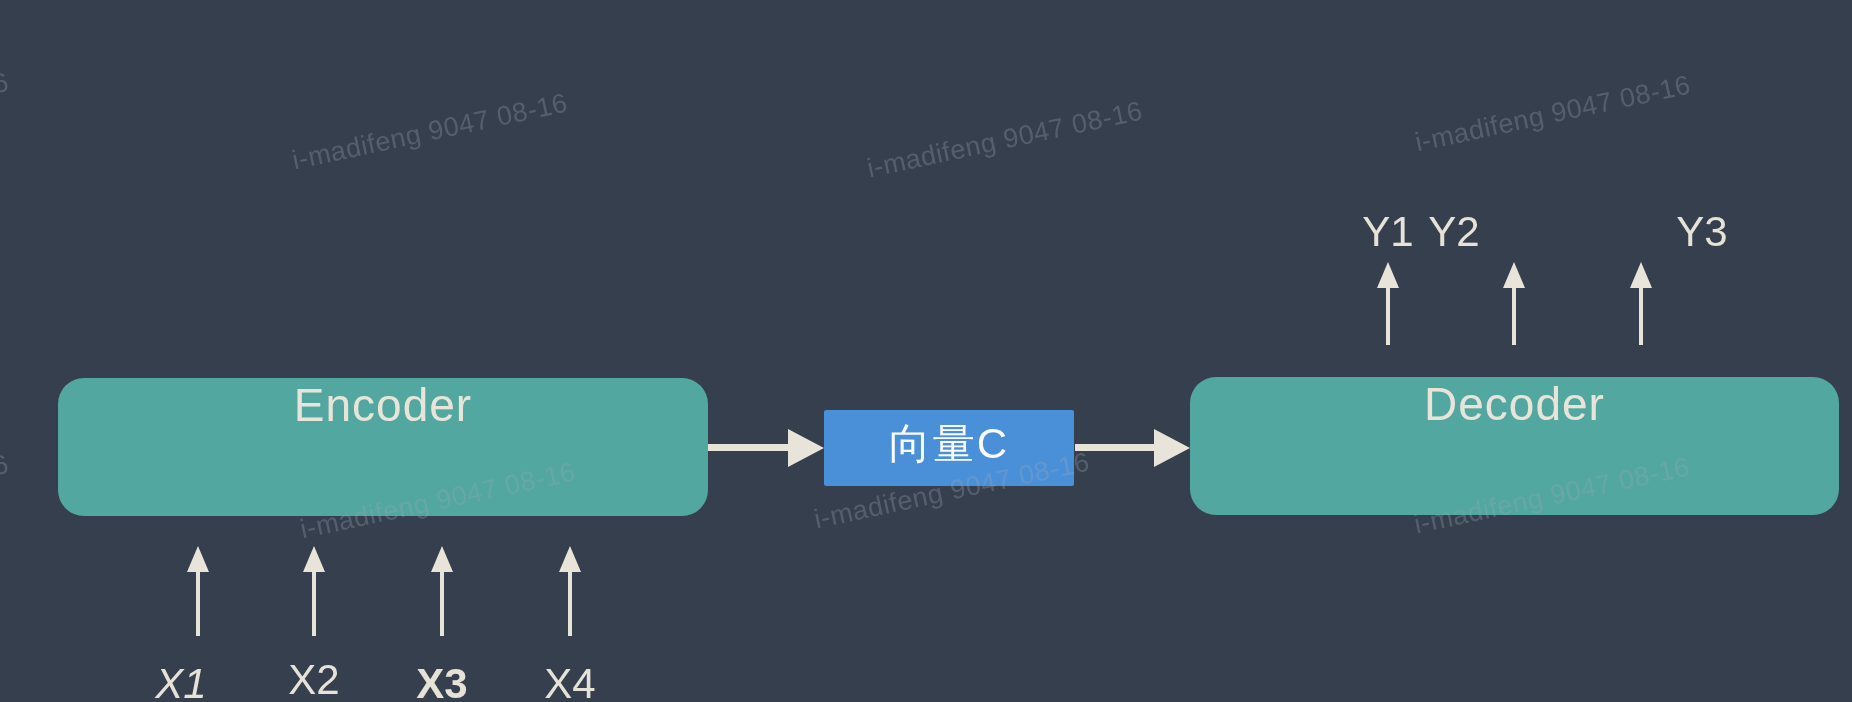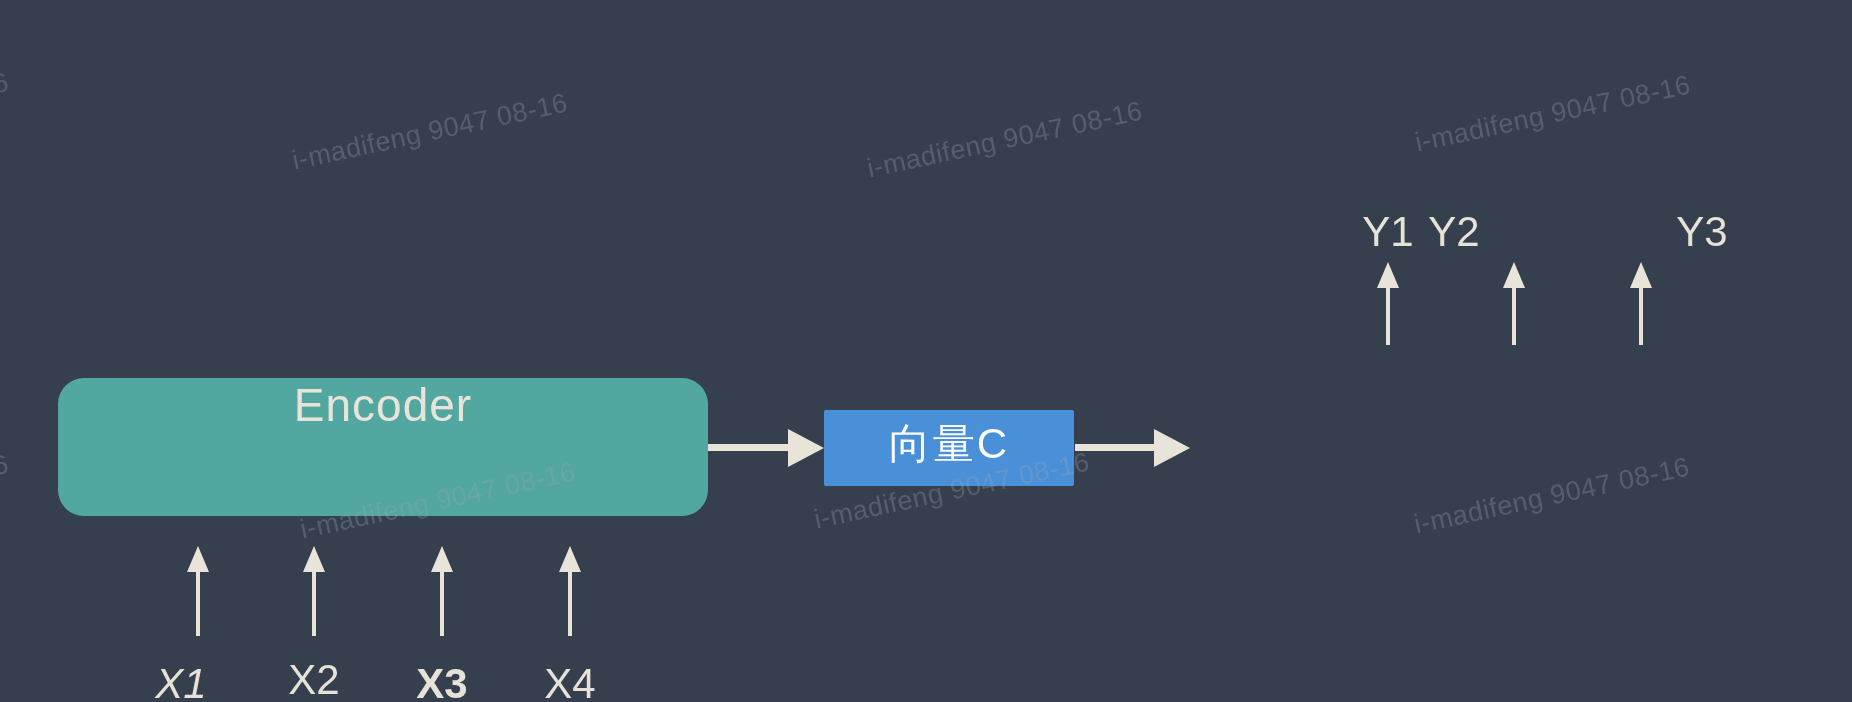--- a/index.html
+++ b/index.html
@@ -121,20 +121,23 @@
   <div class="wm-frag" style="left:-7px;top:450px;">6</div>
 
   <div class="block teal" style="left:58px;top:378px;width:650px;height:138px;">
     <span class="block-label">Encoder</span>
   </div>
 
   <div class="block blue" style="left:824px;top:410px;width:250px;height:76px;">
     <span class="vector-label">向量C</span>
   </div>
 
+  <div class="block teal" style="left:1190px;top:377px;width:649px;height:138px;">
+    <span class="block-label">Decoder</span>
+  </div>
 
   <div class="h-arrow" style="left:708px;top:429px;width:116px;">
     <div class="stem" style="width:82px;"></div>
     <div class="head" style="left:80px;"></div>
   </div>
 
   <div class="h-arrow" style="left:1075px;top:429px;width:115px;">
     <div class="stem" style="width:81px;"></div>
     <div class="head" style="left:79px;"></div>
   </div>

